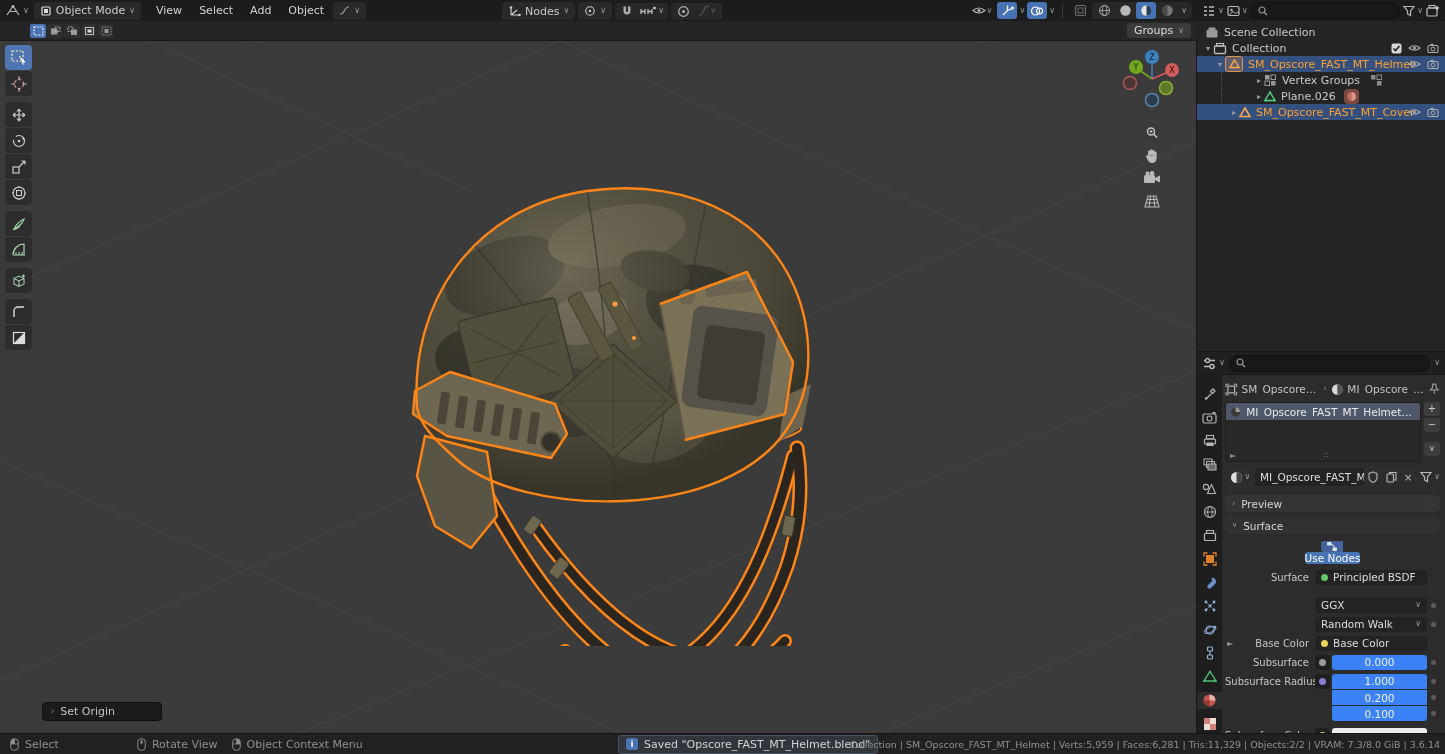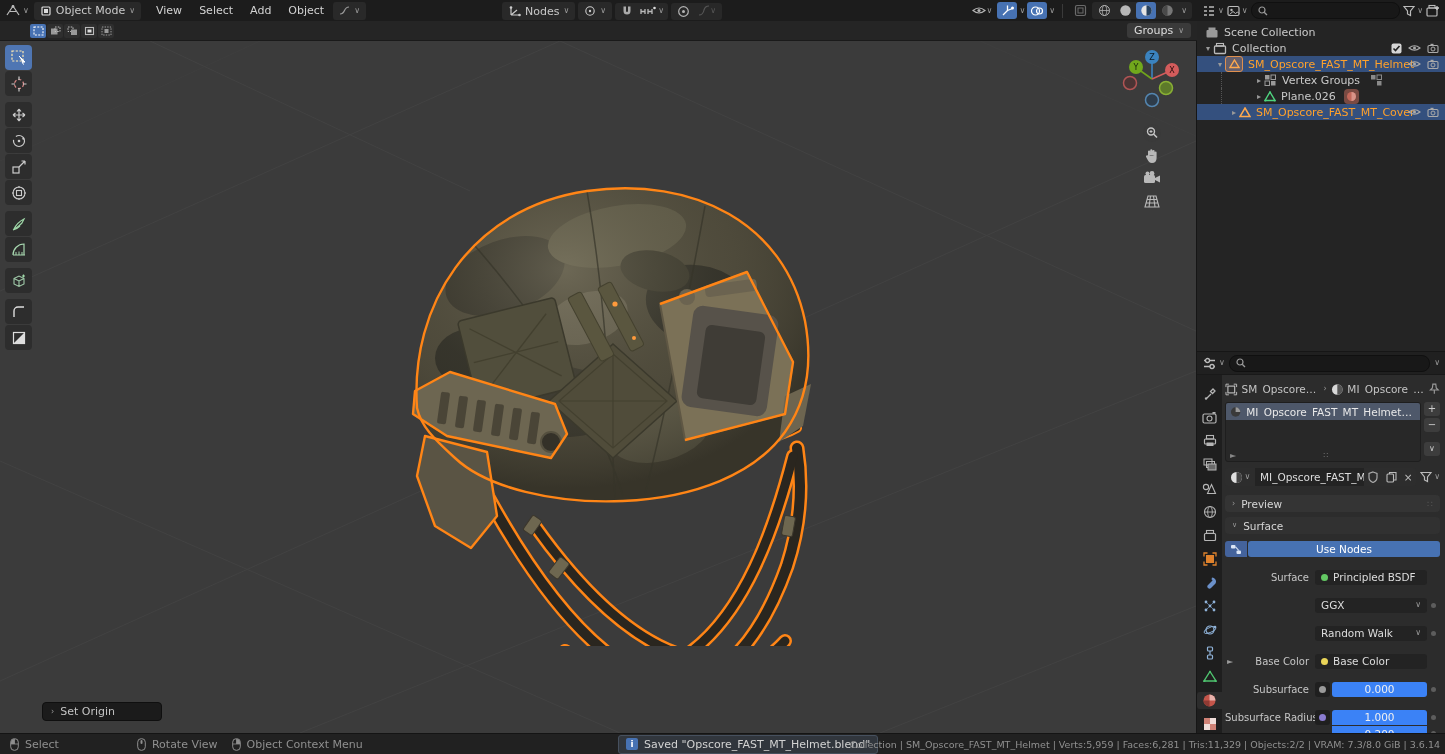--- a/index.html
+++ b/index.html
@@ -72,21 +72,21 @@
   .slotrow{height:17px;background:#4e586a;display:flex;align-items:center;gap:5px;padding:0 4px;color:#e8e8e8;white-space:nowrap;}
   .slotfoot{position:absolute;bottom:1px;left:4px;right:4px;display:flex;justify-content:space-between;color:#777;font-size:8px;}
   .slotbtns{width:16px;margin-left:3px;display:flex;flex-direction:column;gap:2px;}
   .sqbtn{width:16px;height:14px;background:#3d3d3d;border-radius:3px;color:#ccc;display:flex;align-items:center;justify-content:center;font-size:10px;line-height:1;}
   .dbrow{margin-top:6px;height:18px;display:flex;align-items:center;gap:0;}
   .dbbrowse{width:30px;height:18px;background:#2d2d2d;border-radius:3px 0 0 3px;display:flex;align-items:center;justify-content:center;gap:2px;}
   .dbname{flex:1;height:18px;background:#232323;display:flex;align-items:center;padding:0 5px;color:#ddd;white-space:nowrap;overflow:hidden;min-width:0;}
   .dbico{width:18px;height:18px;background:#2d2d2d;display:flex;align-items:center;justify-content:center;}
   .dbx{width:16px;height:18px;background:#2d2d2d;border-radius:0 3px 3px 0;display:flex;align-items:center;justify-content:center;color:#bbb;}
   .panelh{height:17px;background:#343434;border-radius:4px;display:flex;align-items:center;gap:6px;padding:0 7px;color:#d6d6d6;}
-  .prow{display:flex;align-items:center;margin-top:12px;height:16px;}
+  .prow{display:flex;align-items:center;margin-top:3px;height:16px;}
   .plabel{width:84px;text-align:right;padding-right:6px;color:#c6c6c6;flex:none;white-space:nowrap;font-size:10px;}
   .socket{width:15px;height:15px;background:#1f1f1f;border-radius:3px;display:flex;align-items:center;justify-content:center;margin-right:2px;flex:none;}
   .sockdot{width:7px;height:7px;border-radius:50%;}
   .pfield{flex:1;height:15px;border-radius:3px;display:flex;align-items:center;min-width:0;}
   .field-dark{background:#232323;padding:0 6px;gap:5px;color:#ddd;}
   .field-num{background:#3b82f6;justify-content:center;color:#f0f0f0;}
   .deco{width:13px;display:flex;justify-content:center;flex:none;}
   .decodot{width:5px;height:5px;border-radius:50%;background:#5d5d5d;}
   .usenodes{flex:1;height:16px;background:#4772b3;border-radius:3px;color:#fff;display:flex;align-items:center;justify-content:center;}
   .unicon{width:22px;height:16px;background:#44639c;border-radius:3px 0 0 3px;display:flex;align-items:center;justify-content:center;margin-right:1px;}
@@ -862,21 +862,21 @@
           <span class="chev">›</span>
           <span>Preview</span>
           <span style="margin-left:auto;color:#555;font-size:9px;">∷</span>
         </div>
 
         <div class="panelh" style="margin-top:5px;background:#313131;">
           <span class="chev" style="font-size:7px;">∨</span>
           <span>Surface</span>
         </div>
 
-        <div class="prow" style="margin-top:7px;">
+        <div class="prow" style="margin-top:7px;flex-direction:column;">
           <span class="unicon">
               <svg width="12" height="11" viewBox="0 0 12 11">
                 <rect x="1" y="1" width="4.5" height="3.5" rx="1" fill="#dce6f5"></rect>
                 <rect x="6.5" y="6.5" width="4.5" height="3.5" rx="1" fill="#dce6f5"></rect>
                 <path d="M5.5 2.8 L8.8 6.5" stroke="#dce6f5" stroke-width="1.1"></path>
               </svg>
             </span>
           <span class="usenodes">Use Nodes</span>
         </div>
 

